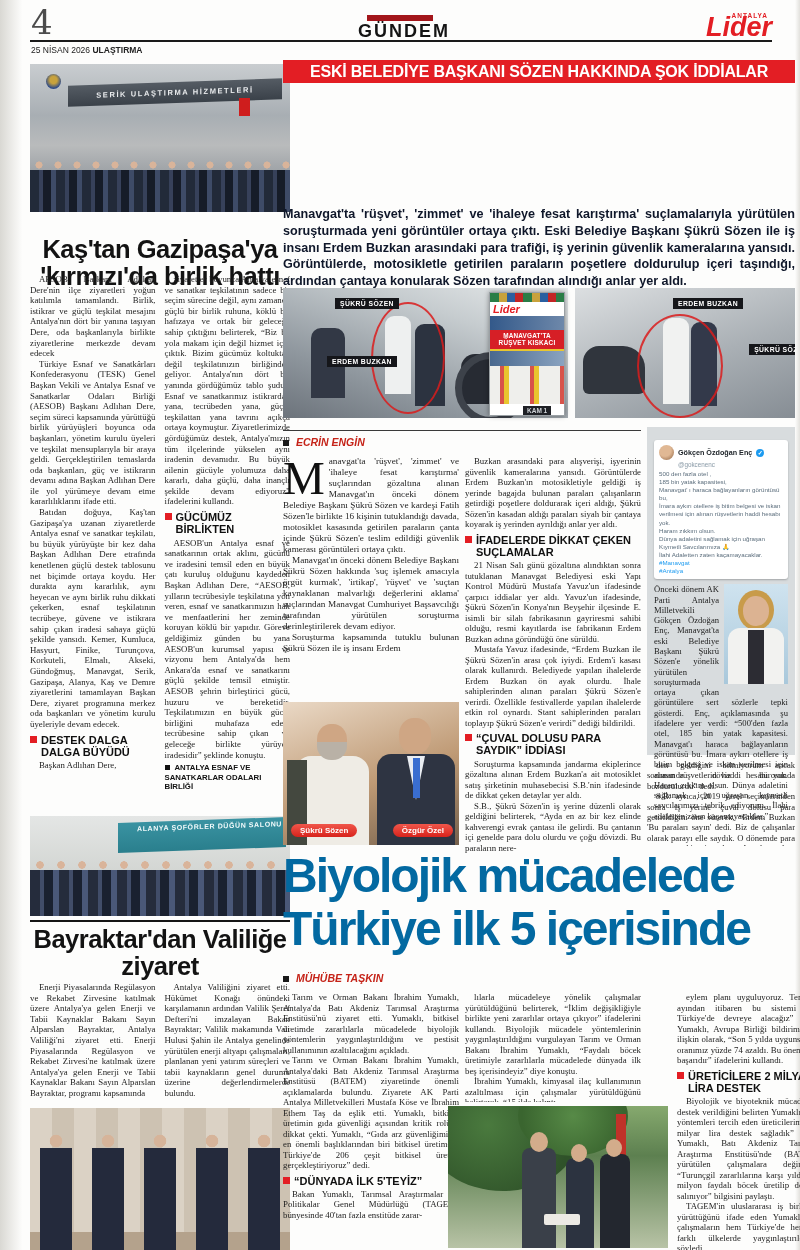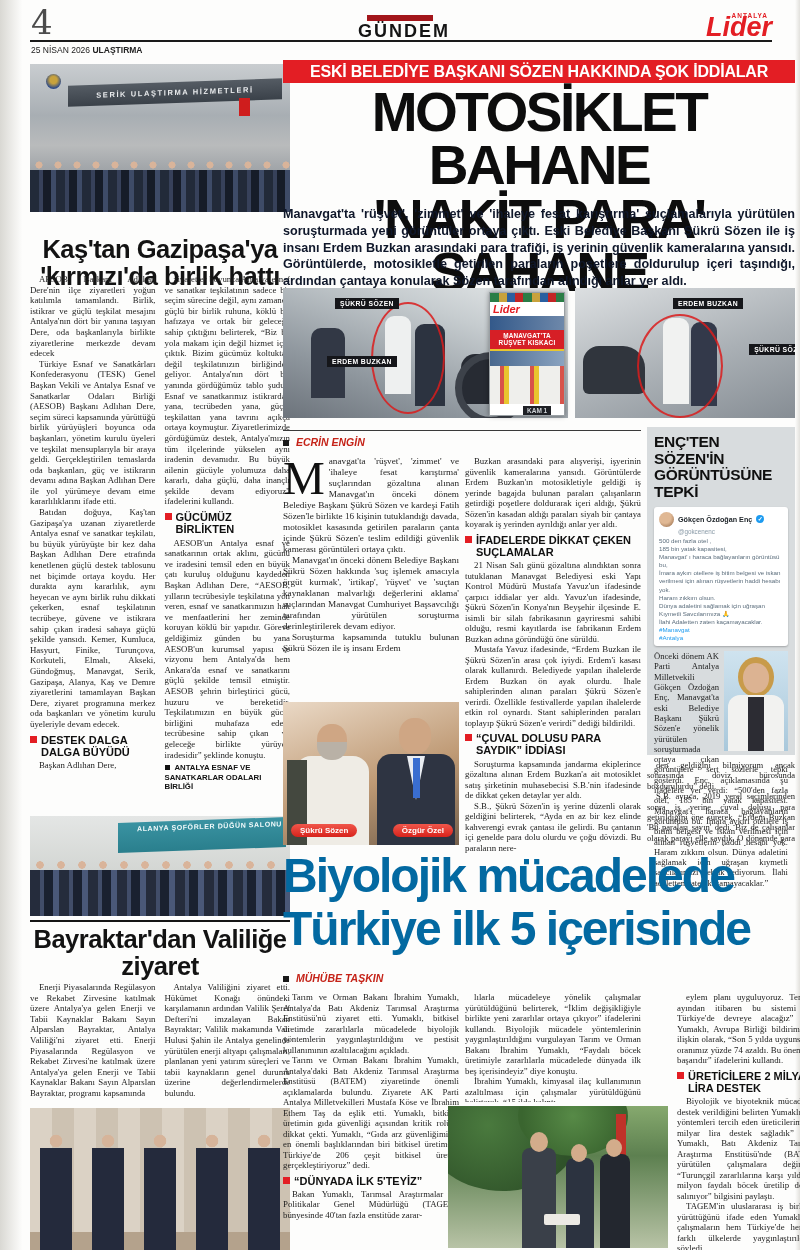--- a/index.html
+++ b/index.html
@@ -233,24 +233,20 @@
     <p>Antalya Valiliğini ziyaret etti. Hükümet Konağı önündeki karşılamanın ardından Valilik Şeref Defteri'ni imzalayan Bakan Bayraktar; Valilik makamında Vali Hulusi Şahin ile Antalya genelinde yürütülen enerji altyapı çalışmaları, planlanan yeni yatırım süreçleri ve tabii kaynakların genel durumu üzerine değerlendirmelerde bulundu.</p>
 
   </div>
   <div class="photo" id="ph-valilik">
     <div class="floor"></div>
     <div class="heads"></div>
     <div class="suits"></div>
   </div>
 
   <div class="kicker">ESKİ BELEDİYE BAŞKANI SÖZEN HAKKINDA ŞOK İDDİALAR</div>
-  <h1 class="main-headline" style="margin:0;">
-    <span>MOTOSİKLET BAHANE</span>
-    <span>'NAKİT PARA' ŞAHANE</span>
-  </h1>
   <p class="intro">Manavgat'ta 'rüşvet', 'zimmet' ve 'ihaleye fesat karıştırma' suçlamalarıyla yürütülen soruşturmada yeni görüntüler ortaya çıktı. Eski Belediye Başkanı Şükrü Sözen ile iş insanı Erdem Buzkan arasındaki para trafiği, iş yerinin güvenlik kameralarına yansıdı. Görüntülerde, motosikletle getirilen paraların poşetlere doldurulup içeri taşındığı, ardından çantaya konularak Sözen tarafından alındığı anlar yer aldı.</p>
 
   <div class="camstrip">
     <div class="photo" id="ph-cam1">
       <div class="fig-dark1"></div>
       <div class="fig-white"></div>
       <div class="fig-dark2"></div>
       <div class="moto">
           <div class="wheel"></div>
         </div>
@@ -315,24 +311,20 @@
     <p>Mustafa Yavuz ifadesinde, “Erdem Buzkan ile Şükrü Sözen'in arası çok iyiydi. Erdem'i kasası olarak kullanırdı. Belediyede yapılan ihalelerde Erdem Buzkan ön ayak olurdu. İhale sahiplerinden alınan paraları Şükrü Sözen'e verirdi. Özellikle festivallerde yapılan ihalelerde etkin rol oynardı. Stant sahiplerinden paraları toplayıp Şükrü Sözen'e verirdi” dediği bildirildi.</p>
     <div class="sh">
       <span class="sq"></span>
       <span>“ÇUVAL DOLUSU PARA SAYDIK” İDDİASI</span>
     </div>
     <p>Soruşturma kapsamında jandarma ekiplerince gözaltına alınan Erdem Buzkan'a ait motosiklet satış şirketinin muhasebecisi S.B.'nin ifadesinde de dikkat çeken detaylar yer aldı.</p>
     <p>S.B., Şükrü Sözen'in iş yerine düzenli olarak geldiğini belirterek, “Ayda en az bir kez elinde kahverengi evrak çantası ile gelirdi. Bu çantanın içi genelde para dolu olurdu ve çoğu dövizdi. Bu paraların nere-</p>
   </div>
 
   <div class="graybox">
-    <div class="enc-title">
-      <span>ENÇ'TEN SÖZEN'İN</span>
-      <span>GÖRÜNTÜSÜNE TEPKİ</span>
-    </div>
     <div class="tweet">
       <div class="tw-head">
         <div class="tw-avatar"></div>
         <div class="tw-name">Gökçen Özdoğan Enç</div>
         <div class="tw-check">✓</div>
       </div>
       <div class="tw-handle">@gokcenenc</div>
       <div class="tw-line">500 den fazla otel ,</div>
       <div class="tw-line">185 bin yatak kapasitesi,</div>
       <div class="tw-line">Manavgat' ı haraca bağlayanların görüntüsü bu,</div>

